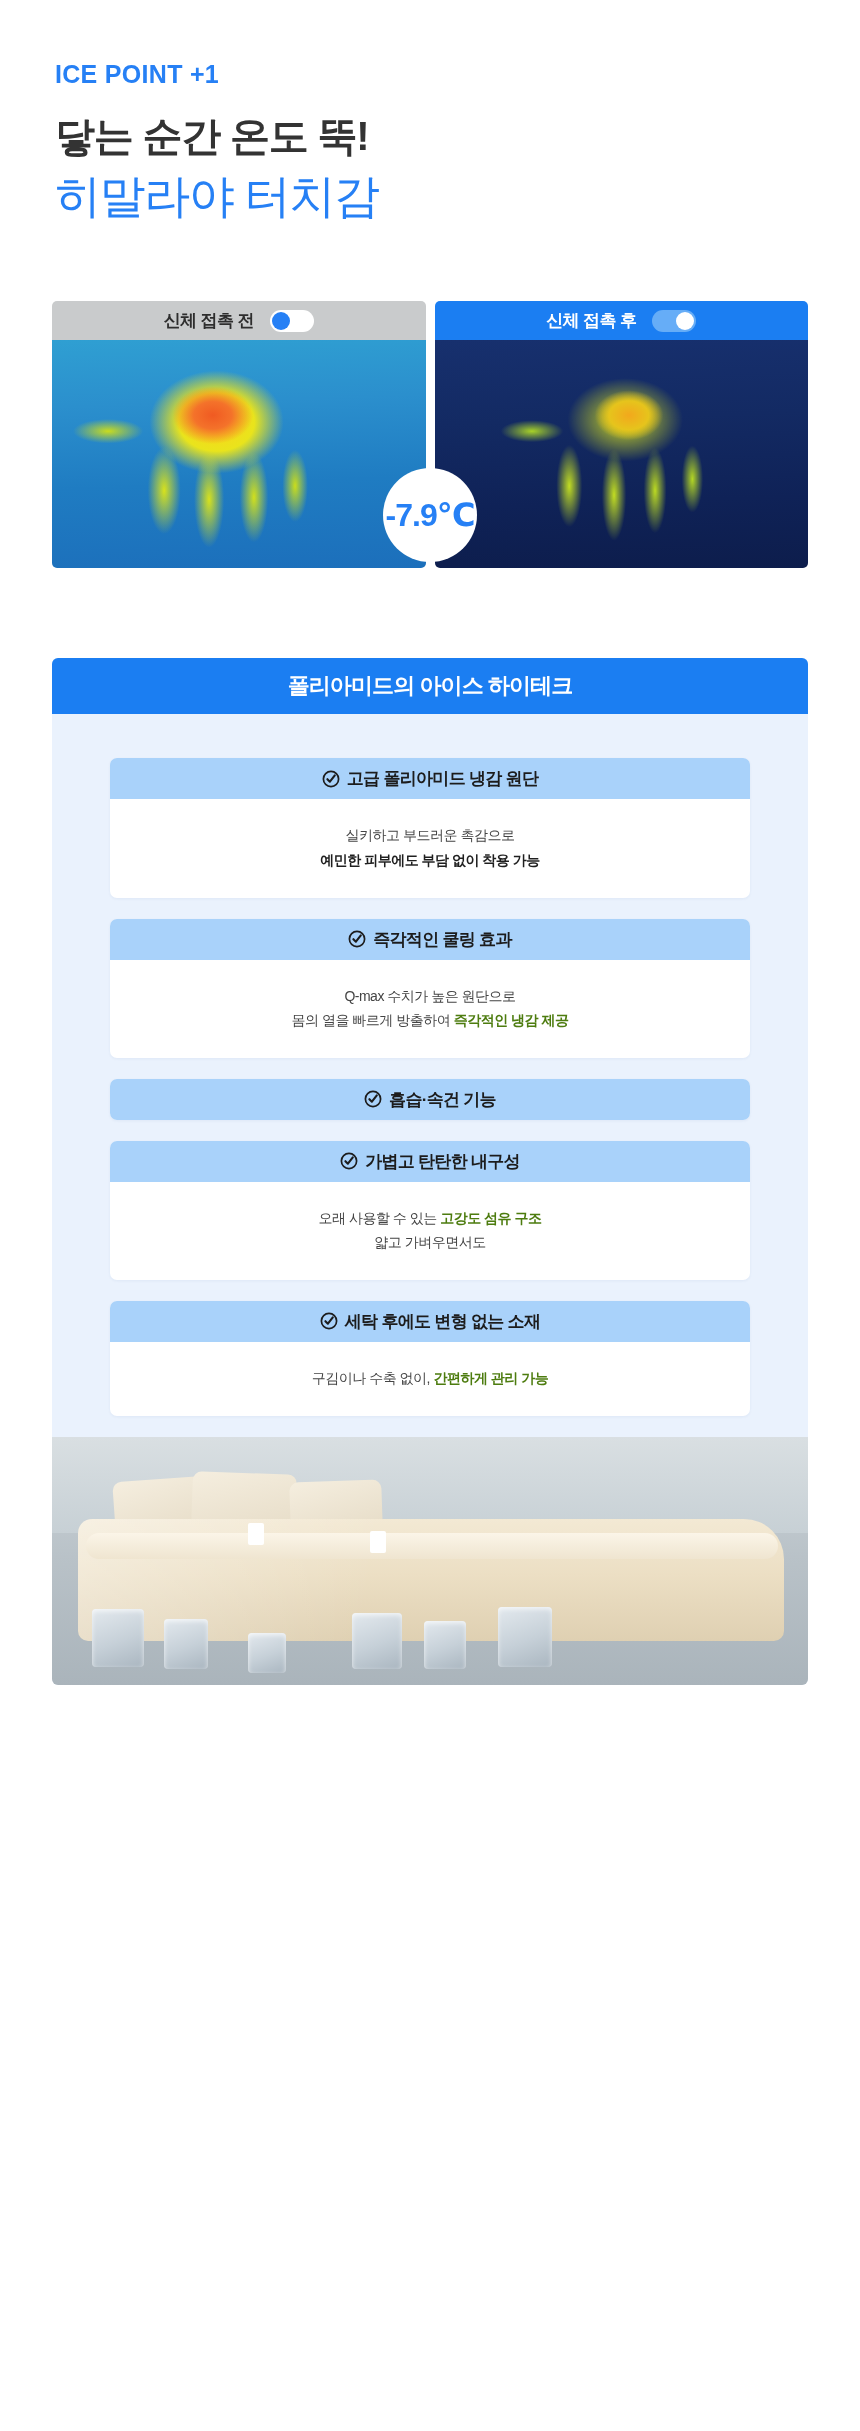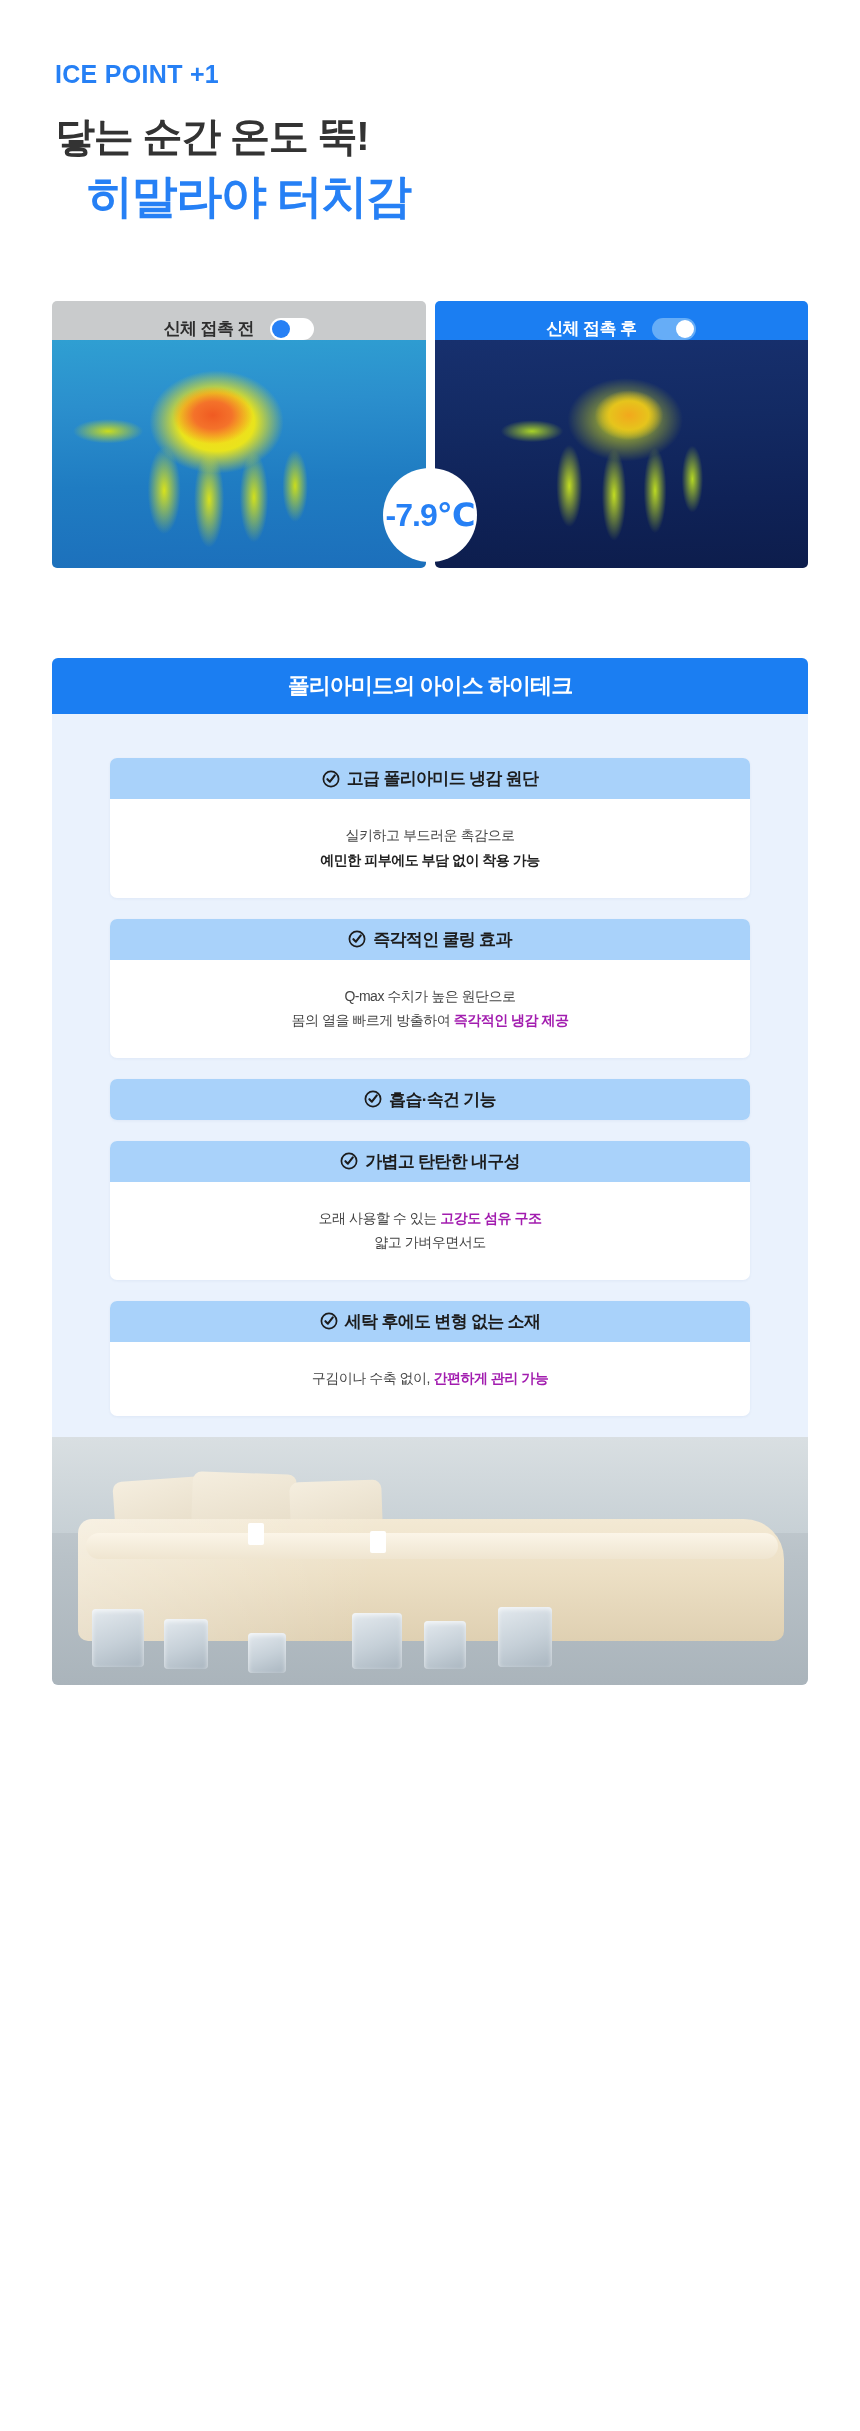--- a/index.html
+++ b/index.html
@@ -24,45 +24,44 @@
     margin-top: 26px;
     font-size: 40px;
     font-weight: 800;
     color: #333333;
     letter-spacing: -1.2px;
     line-height: 1.18;
   }
   .head-line2 {
     margin-top: 9px;
     font-size: 46px;
-    font-weight: 700;
+    font-weight: 400;
     color: #2680f5;
     letter-spacing: -1.4px;
     line-height: 1.18;
-    margin-left: 32px;
   }
 
   
   .thermal-wrap {
     margin: 78px 0 0 0;
     padding: 0 52px;
     position: relative;
   }
   .thermal-grid {
     display: flex;
     gap: 9px;
     position: relative;
   }
   .thermal-col { flex: 1 1 0; min-width: 0; }
 
   .thermal-bar {
     height: 39px;
     border-radius: 5px 5px 0 0;
     display: flex;
-    align-items: flex-end;
+    align-items: center;
     justify-content: center;
     gap: 16px;
   }
   .thermal-bar.before { background: #c9cbcc; }
   .thermal-bar.after  { background: #1b7ef2; }
   .thermal-bar-label {
     font-size: 17px;
     font-weight: 800;
     letter-spacing: -0.6px;
   }
@@ -187,21 +186,21 @@
     padding: 24px 14px 26px 14px;
     text-align: center;
   }
   .card-line {
     font-size: 14px;
     color: #444444;
     line-height: 1.72;
     letter-spacing: -0.5px;
   }
   .card-line.bold { font-weight: 800; color: #1f1f1f; }
-  .card-line .em { font-weight: 800; color: #a21caf; }
+  .card-line .em { font-weight: 800; color: #4d7c0f; }
 
   
   .bed-photo {
     margin: 12px 0 0 0;
     height: 248px;
     position: relative;
     overflow: hidden;
     background: linear-gradient(180deg, #cfd6da 0%, #b9c2c8 48%, #aab4bb 100%);
   }
   .bed-sky {

